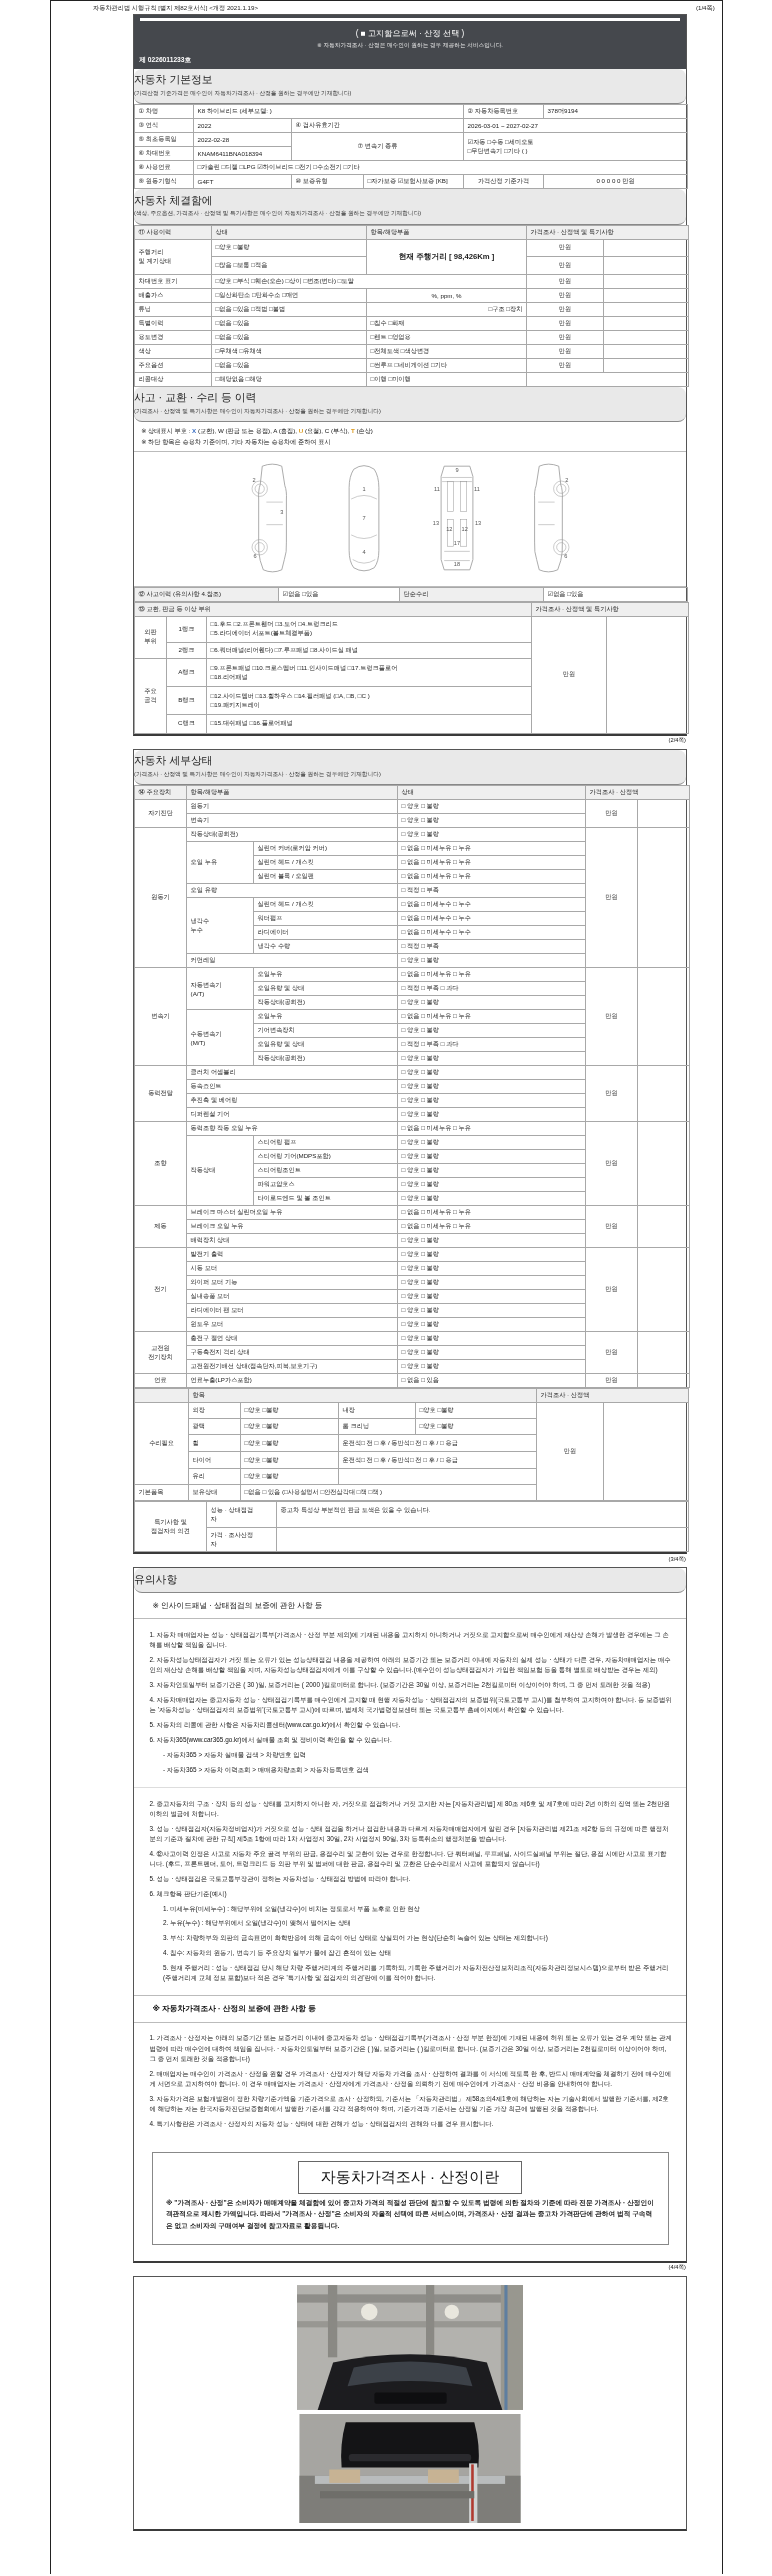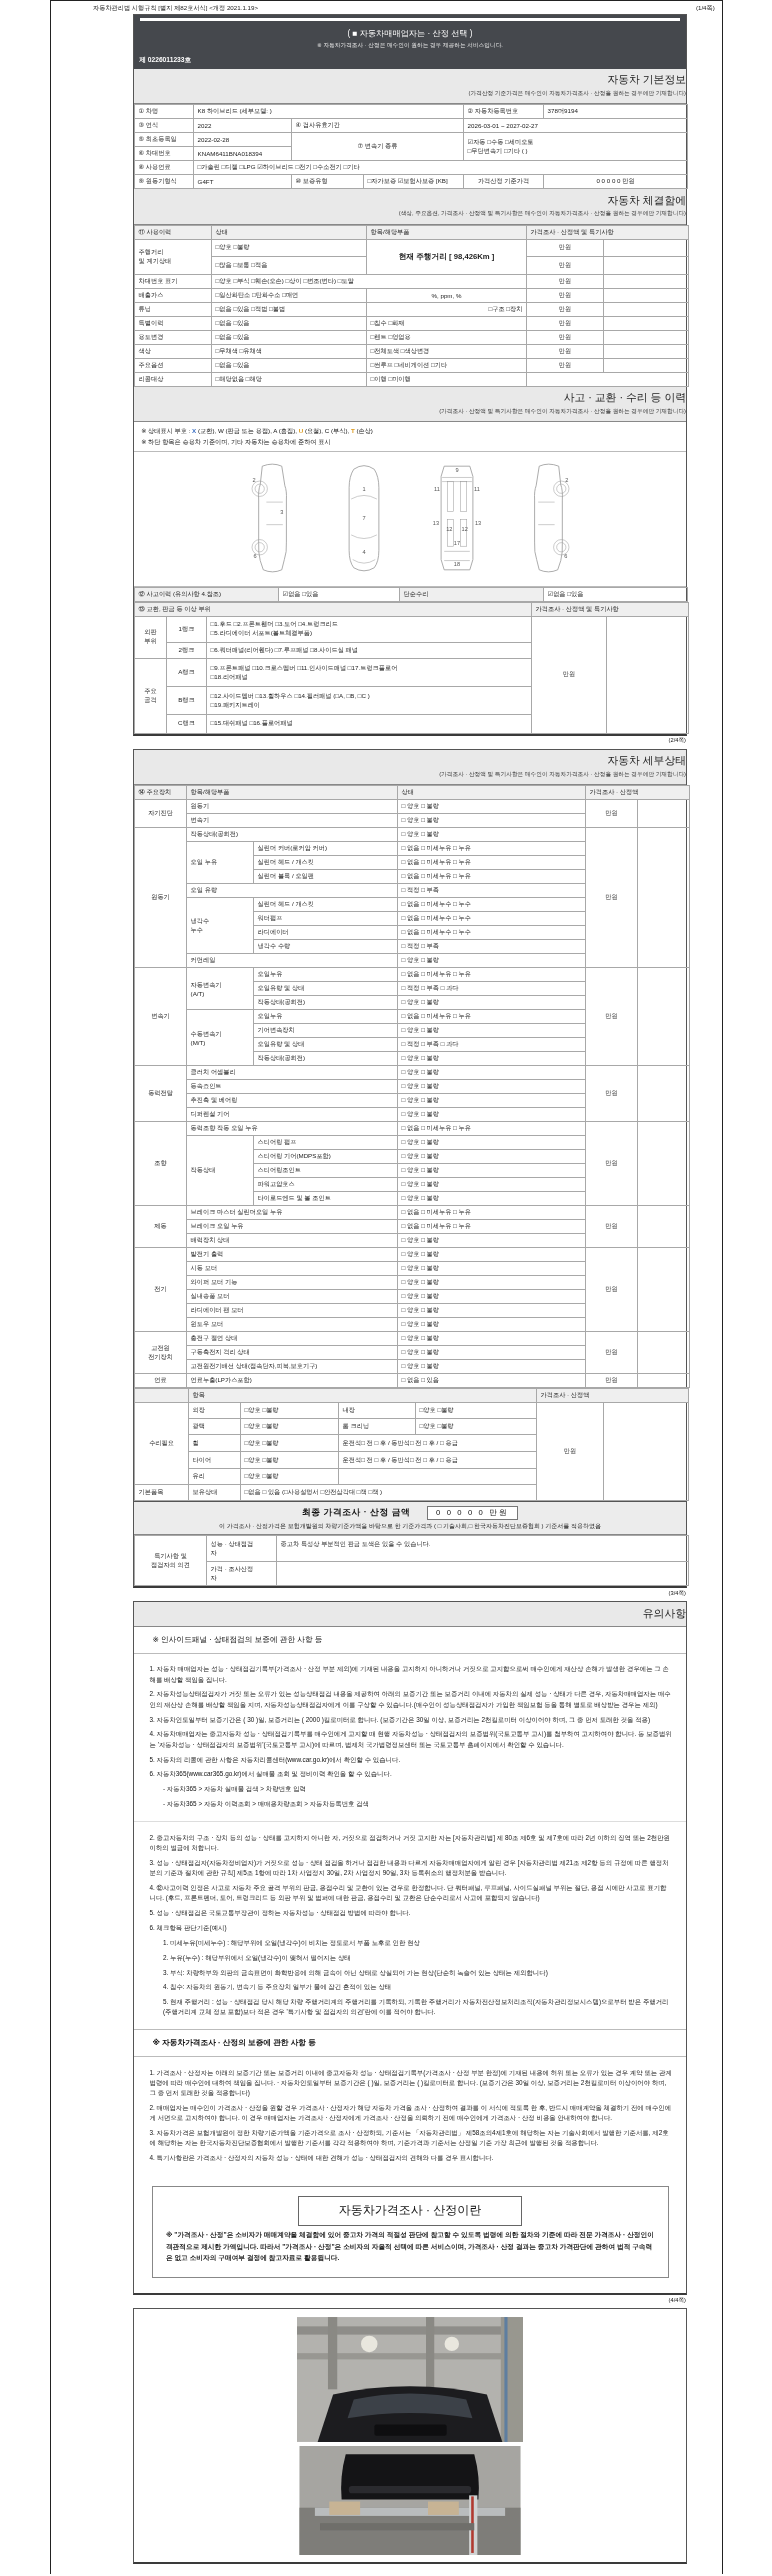--- a/index.html
+++ b/index.html
@@ -13,21 +13,21 @@
   .pagebox{border:1px solid #555;border-bottom:2.6px solid #3a3a3a;background:#fff;}
   .pmark{text-align:right;font-size:5.7px;padding:1.5px 1px 3.6px;}
   
   .dhead{background:#45484d;color:#fff;padding:2.6px 5.2px 4.1px;}
   .dhead .hairline{height:2.6px;background:#fff;margin:1px 1px 7.2px;}
   .dhead .t{font-size:14px;font-weight:bold;text-align:center;letter-spacing:0.5px;}
   .dhead .s{font-size:8.2px;text-align:center;margin-top:5.2px;}
   .dhead .n{font-size:5.7px;text-align:center;margin-top:2.6px;color:#eee;}
   .dhead .docno{font-size:6.7px;font-weight:bold;text-align:left;margin-top:6.2px;}
   
-  .shead{background:#e9e9e9;text-align:right;padding:4.6px 0 5.2px;border-bottom:0.5px solid #888;}
+  .shead{background:#e9e9e9;text-align:left;padding:4.6px 0 5.2px;border-bottom:0.5px solid #888;border-radius:8px;}
   .shead .t{font-size:10.8px;color:#222;}
   .shead .n{font-size:5.7px;margin-top:2.6px;color:#333;}
   
   table{border-collapse:collapse;width:100%;table-layout:fixed;}
   td{border:0.5px solid #a8a8a8;font-size:6.2px;padding:1.5px 3.6px;height:14px;box-sizing:border-box;
      white-space:pre-line;overflow:hidden;vertical-align:middle;color:#222;}
   td.hd{background:#efefef;}
   td.ctr{text-align:center;}
   td.right{text-align:right;}
   td.won{text-align:center;color:#333;}
@@ -48,41 +48,41 @@
                  padding:1px 8.2px;margin-left:14.4px;letter-spacing:2.1px;}
   .finalbar .nt{font-size:6px;margin-top:2.6px;color:#222;}
   
   .nsub{font-size:7.7px;padding:7.7px 0 7.7px 18.5px;border-bottom:0.5px solid #bbb;}
   .nlist{padding:6.2px 13.4px 7.2px 15.5px;}
   .nitem{font-size:6.4px;line-height:1.6;margin:4.6px 0;color:#111;}
   .nitem.lvl1{margin-left:13.4px;}
   .nitem.lvl2{margin-left:13.4px;}
   .whatwrap{border:0.5px solid #888;margin:11.3px 17.5px 15.5px;padding:8.2px 13.4px 12.4px;}
   .whattitle{border:0.5px solid #666;width:222px;margin:0 auto 3px;text-align:center;
-             font-size:12px;padding:5.7px 0;}
+             font-size:15px;padding:5.7px 0;}
   .whattext{font-size:6.7px;line-height:1.75;font-weight:bold;color:#222;}
   
   .photoarea{padding:4.1px 0 2.1px;}
   .photo{display:block;margin:4.1px auto;}
 </style>
 </head>
 <body>
 
 <div class="frame">
   <div class="topline">
     <span>자동차관리법 시행규칙 [별지 제82호서식] &lt;개정 2021.1.19&gt;</span>
     <span>(1/4쪽)</span>
   </div>
 
   <div class="doc">
 
     <div class="pagebox">
       <div class="dhead">
         <div class="hairline"></div>
-        <div class="s">( ■ 자동차매매업자는 · 산정 선택 )</div>
+        <div class="s">( ■ 고지함으로써 · 산정 선택 )</div>
         <div class="n">※ 자동차가격조사 · 산정은 매수인이 원하는 경우 제공하는 서비스입니다.</div>
         <div class="docno">제 0226011233호</div>
       </div>
 
       <div class="shead">
         <div class="t">자동차 기본정보</div>
         <div class="n">(가격산정 기준가격은 매수인이 자동차가격조사 · 산정을 원하는 경우에만 기재합니다)</div>
       </div>
       <div>
           <table>
@@ -633,25 +633,20 @@
               </tr>
               <tr style="height: 16px;">
                 <td>기본품목</td>
                 <td>보유상태</td>
                 <td colspan="3">□없음  □ 있음  (□사용설명서 □안전삼각대 □잭 □잭 )</td>
               </tr>
             </tbody>
           </table>
         </div>
 
-      <div class="finalbar">
-        <span class="lbl">최종 가격조사 · 산정 금액</span>
-        <span class="amt">0  0  0  0  0 만원</span>
-        <div class="nt">이 가격조사 · 산정가격은 보험개발원의 차량기준가액을 바탕으로 한 기준가격과 ( □ 기술사회,□ 한국자동차진단보증협회 ) 기준서를 적용하였음</div>
-      </div>
 
       <div>
           <table>
             <colgroup>
               <col style="width: 72px;">
               <col style="width: 70px;">
               <col style="width: 412px;">
             </colgroup>
             <tbody>
               <tr style="height: 26px;">

